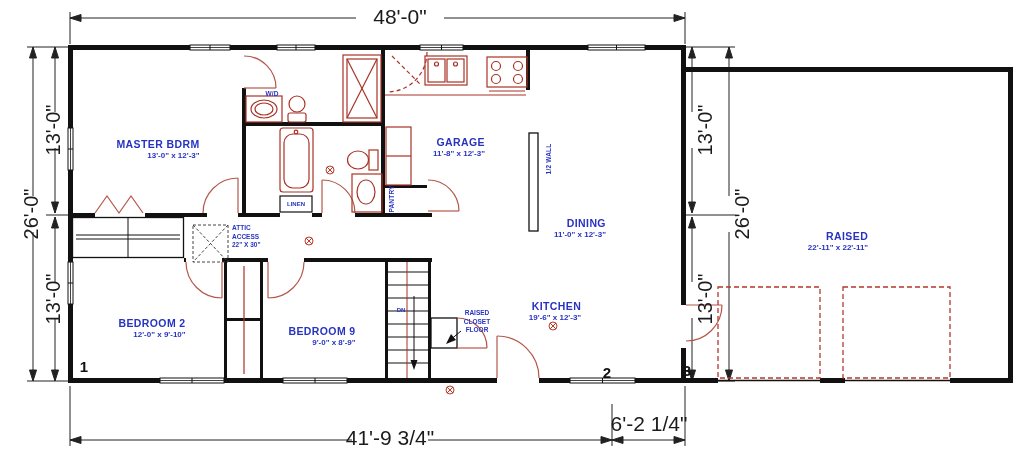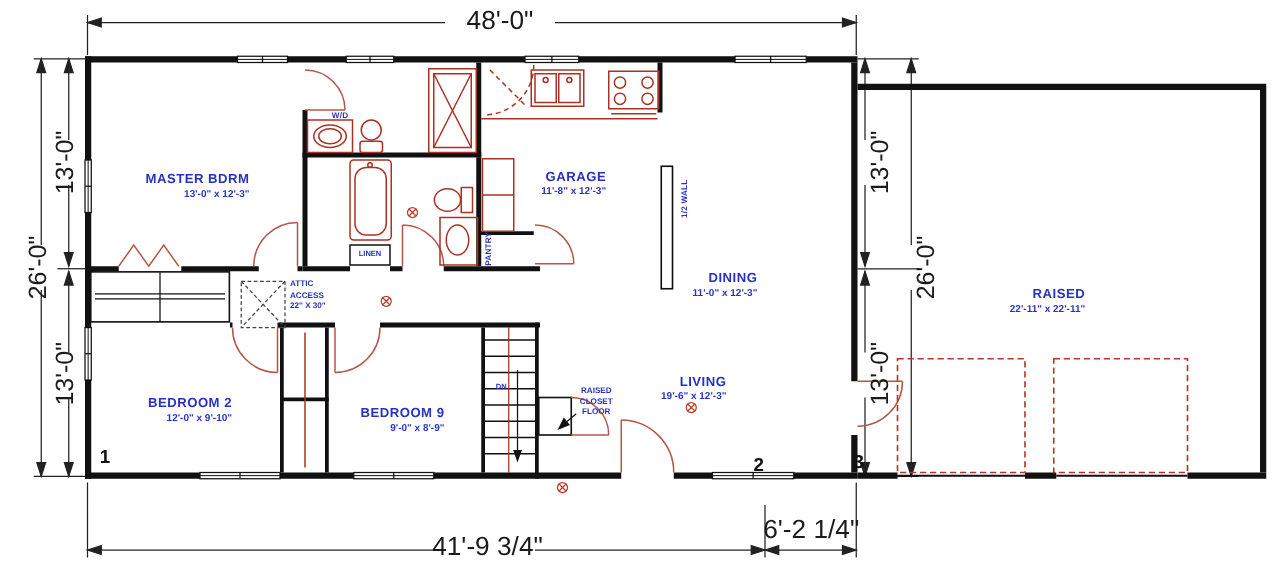--- a/index.html
+++ b/index.html
@@ -340,21 +340,21 @@
 </div>
 <div class="room" style="left:152px;top:328px;">
   <div class="nm">BEDROOM 2</div>
   <div class="sz">12'-0" x 9'-10"</div>
 </div>
 <div class="room" style="left:322px;top:336px;">
   <div class="nm">BEDROOM 9</div>
   <div class="sz">9'-0" x 8'-9"</div>
 </div>
 <div class="room" style="left:555px;top:311px;">
-  <div class="nm">LIVING</div>
+  <div class="nm">KITCHEN</div>
   <div class="sz">19'-6" x 12'-3"</div>
 </div>
 
 <div class="lbl blue tiny" style="left:272px;top:93px;">W/D</div>
 <div class="lbl blue" style="left:296px;top:204px;font-size:6px;">LINEN</div>
 <div class="lbl blue tiny rot" style="left:391px;top:199px;">PANTRY</div>
 <div class="lbl blue tiny rot" style="left:548px;top:159px;">1/2 WALL</div>
 <div class="lbl blue" style="left:401px;top:310px;font-size:6px;">DN</div>
 
 <div class="tinybox" style="left:232px;top:224px;text-align:left;">

